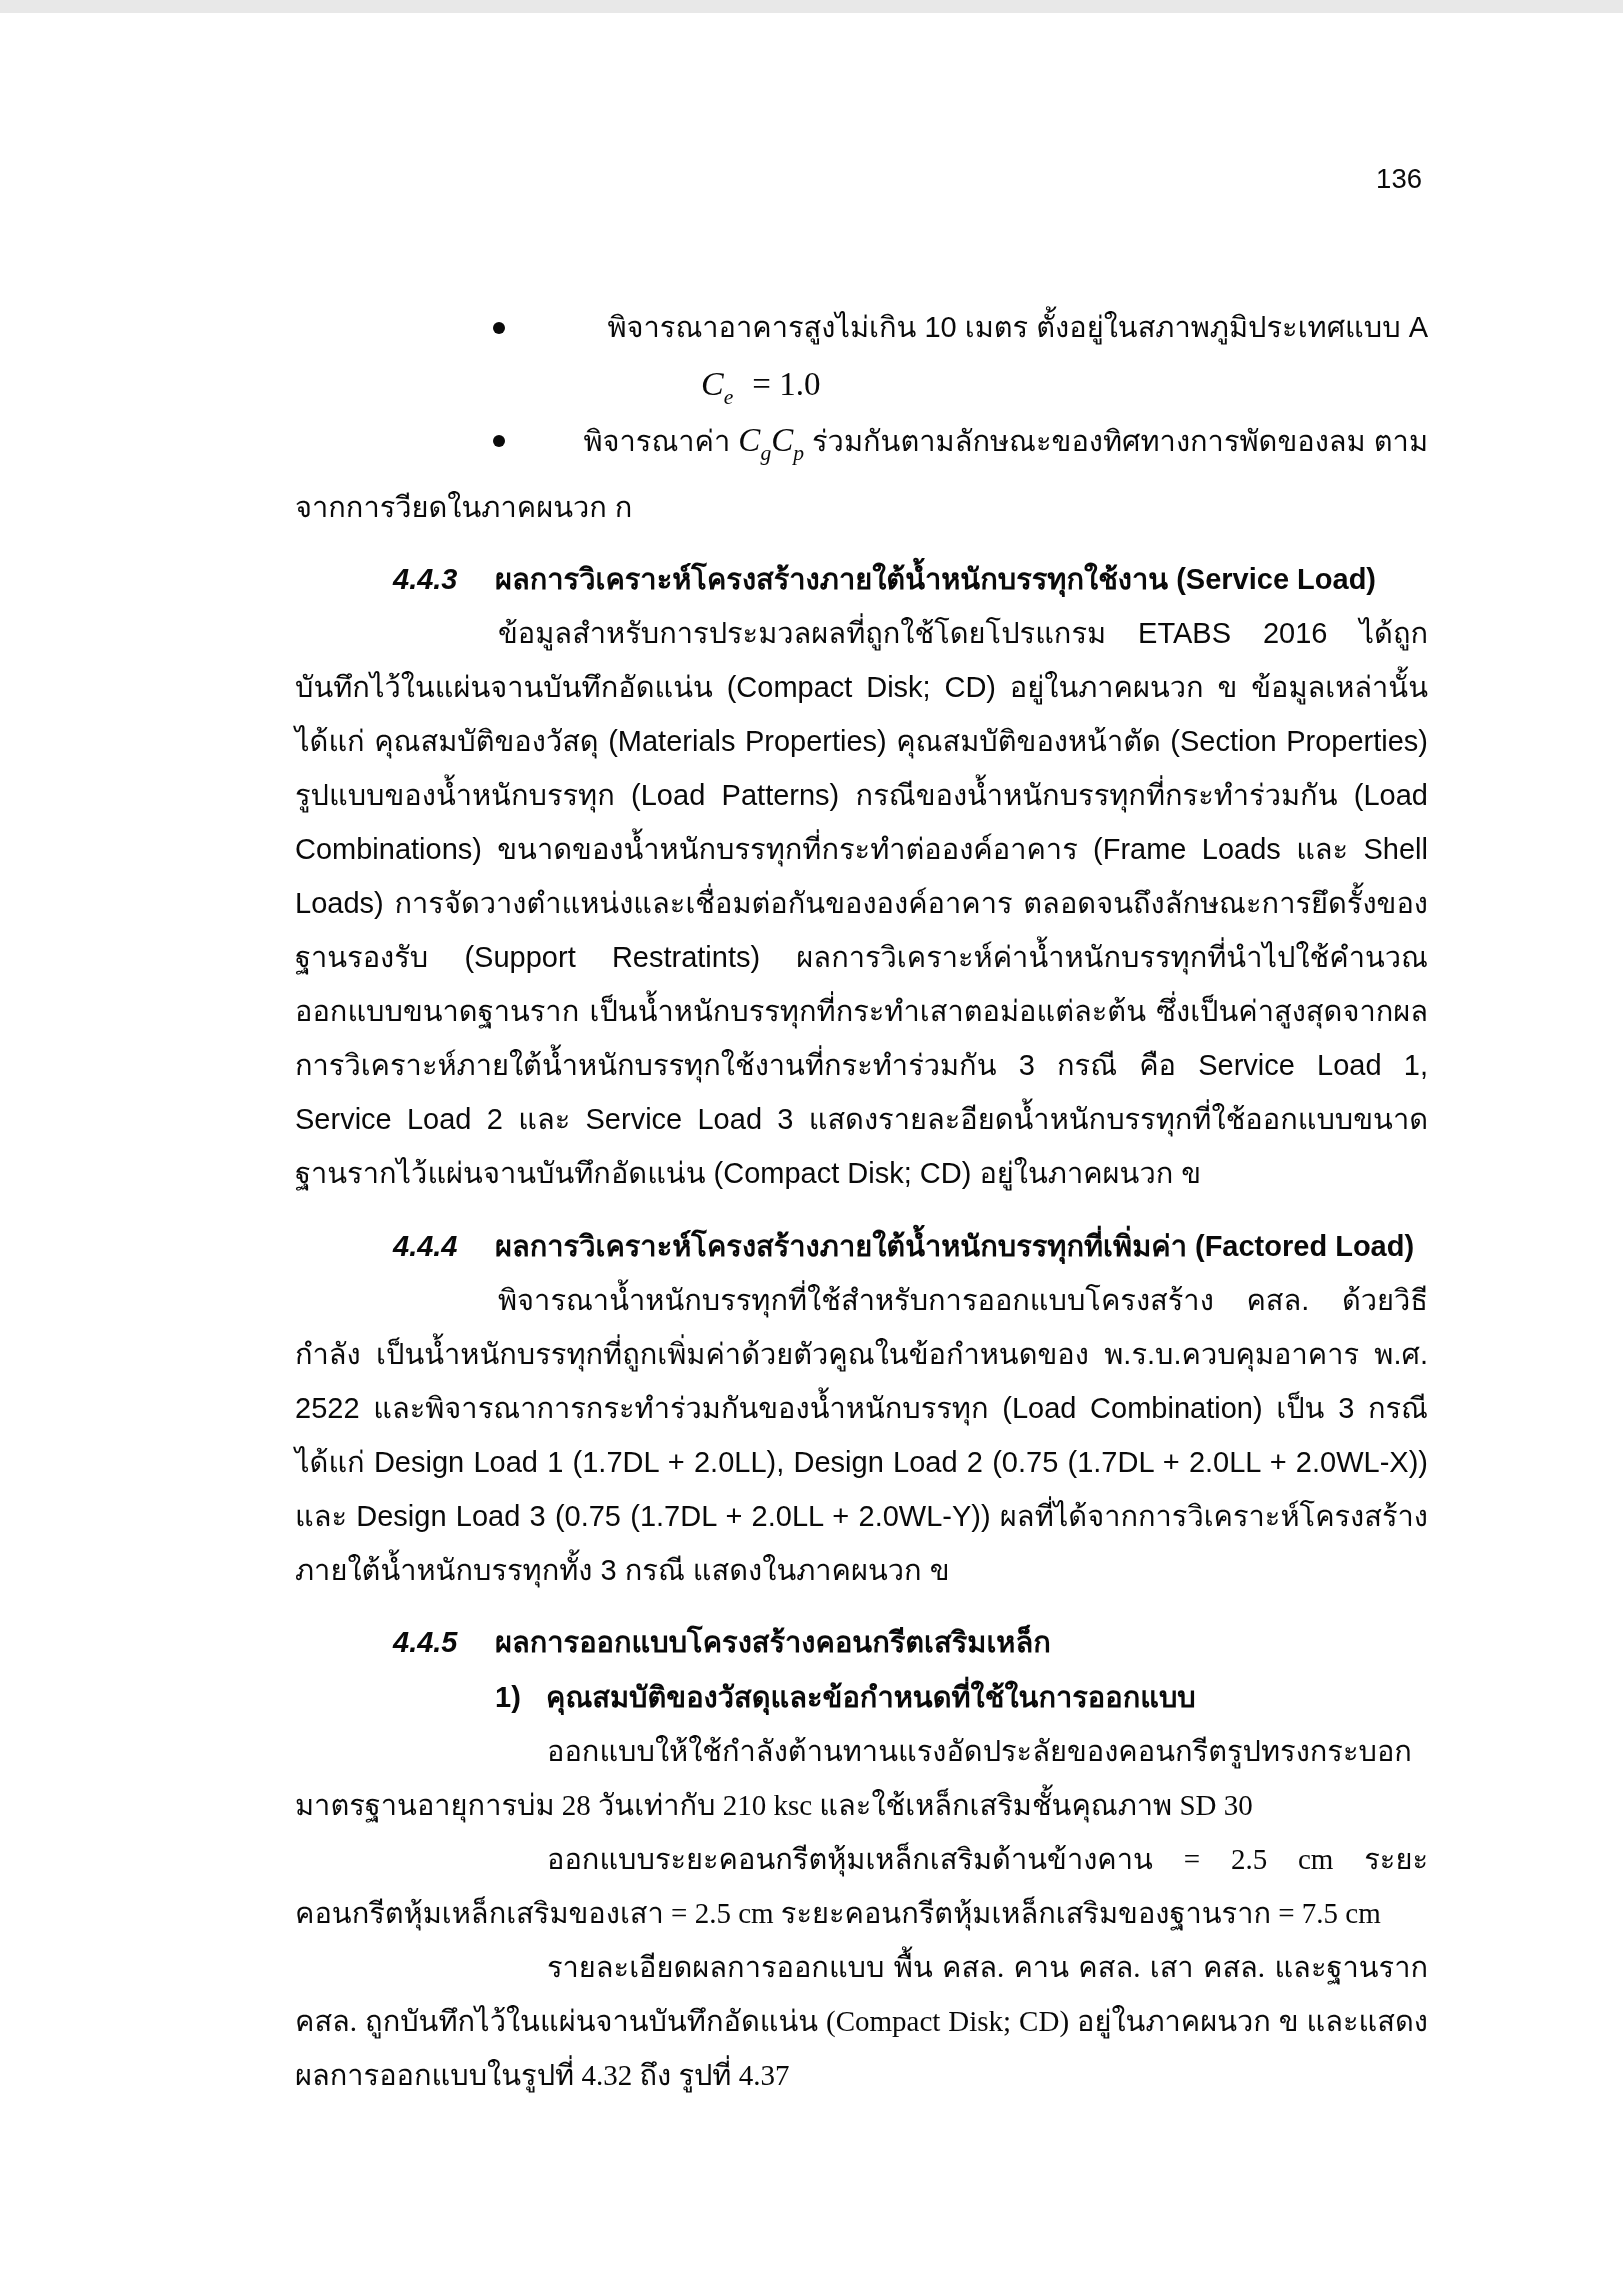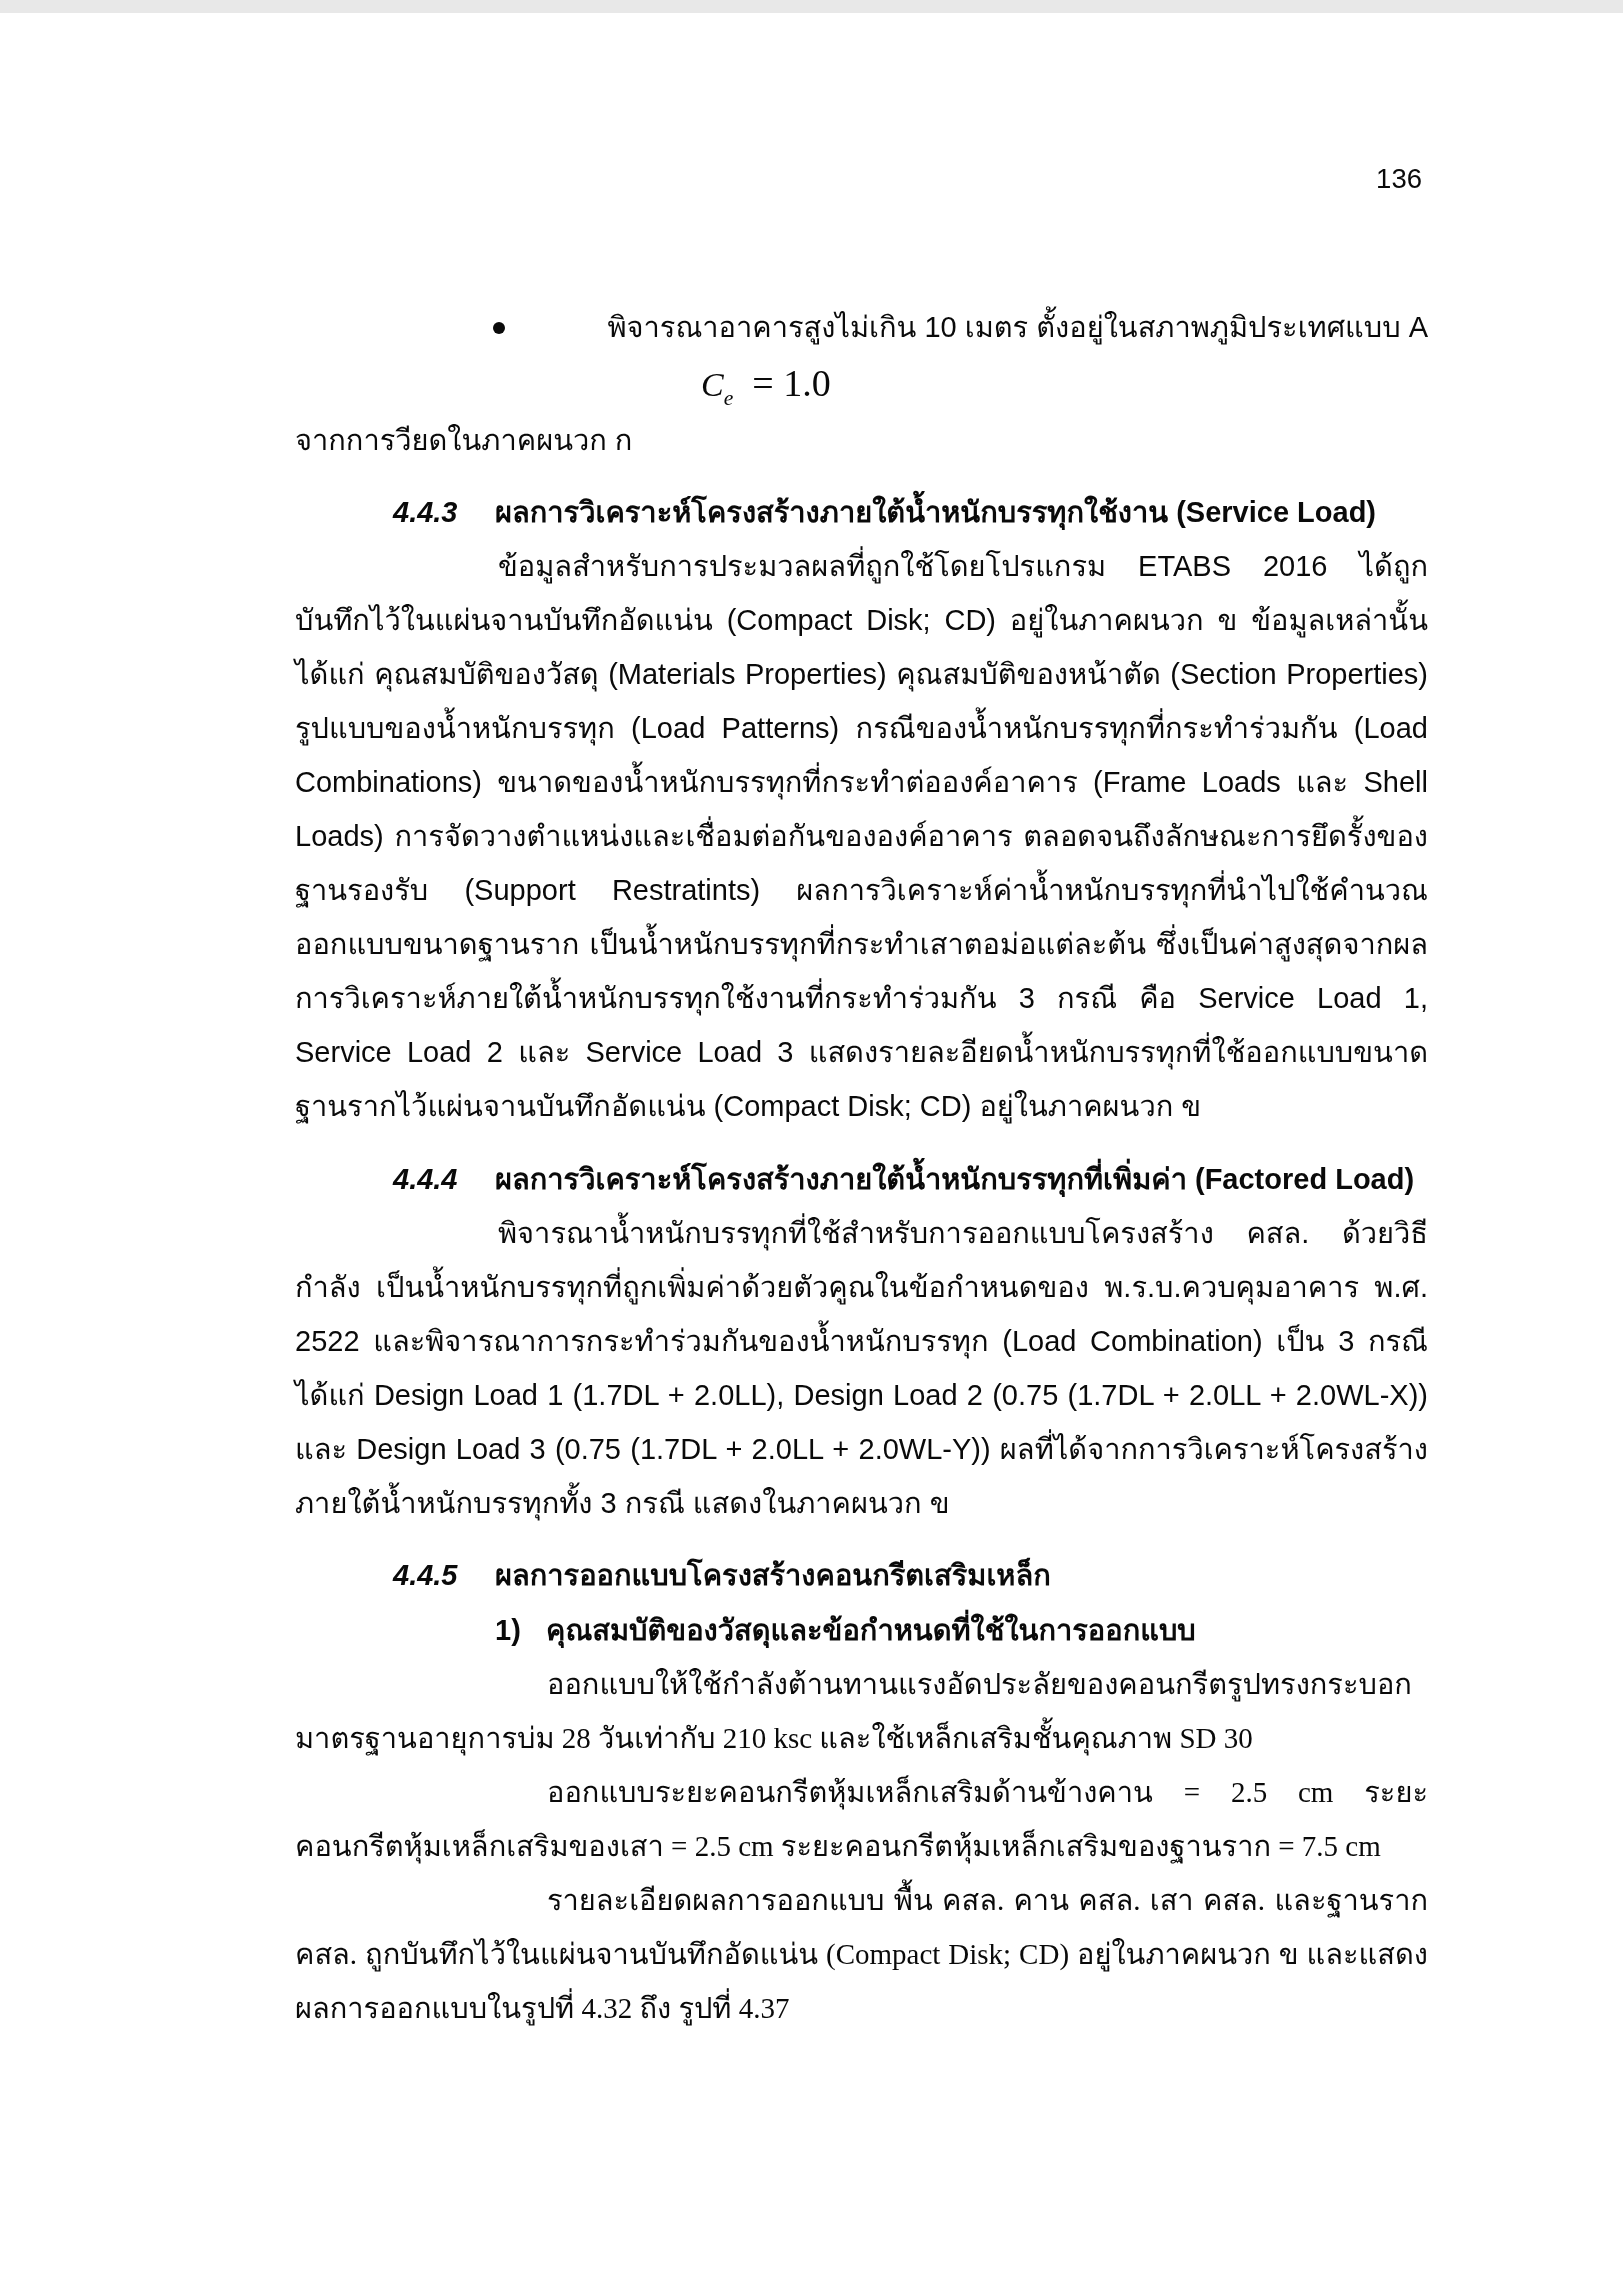--- a/index.html
+++ b/index.html
@@ -54,21 +54,21 @@
     font-size:34px;
   }
   .math-sub{
     font-family:"Liberation Serif",serif;
     font-style:italic;
     font-size:21.6px;
     vertical-align:-9.2px;
   }
   .math-eq{
     font-family:"Liberation Serif",serif;
-    font-size:38px;
+    font-size:33px;
     margin-left:11.8px;
   }
   .math-inline .math-var{font-size:33px;}
   .cont-line{margin:0;}
   .sec-heading{
     margin-top:18.3px;
     padding-left:98px;
     font-weight:bold;
   }
   .sec-num{
@@ -111,20 +111,24 @@
     <div class="bullet-line">
       <span class="bullet-dot"></span>
       <span>พิจารณาอาคารสูงไม่เกิน 10 เมตร ตั้งอยู่ในสภาพภูมิประเทศแบบ A</span>
     </div>
 
     <div class="formula-line">
       <span class="math-var">C</span><span class="math-sub">e</span>
       <span class="math-eq">= 1.0</span>
     </div>
 
+    <div class="bullet-line">
+      <span class="bullet-dot"></span>
+      <span>พิจารณาค่า </span><span class="math-inline"><span class="math-var">C</span><span class="math-sub">g</span><span class="math-var">C</span><span class="math-sub">p</span></span><span> ร่วมกันตามลักษณะของทิศทางการพัดของลม ตาม</span>
+    </div>
     <div class="cont-line">จากการวียดในภาคผนวก ก</div>
 
     <div class="sec-heading">
       <span class="sec-num">4.4.3</span><span>ผลการวิเคราะห์โครงสร้างภายใต้น้ำหนักบรรทุกใช้งาน (Service Load)</span>
     </div>
     <p class="para">ข้อมูลสำหรับการประมวลผลที่ถูกใช้โดยโปรแกรม ETABS 2016 ได้ถูกบันทึกไว้ในแผ่นจานบันทึกอัดแน่น (Compact Disk; CD) อยู่ในภาคผนวก ข ข้อมูลเหล่านั้นได้แก่ คุณสมบัติของวัสดุ (Materials Properties) คุณสมบัติของหน้าตัด (Section Properties) รูปแบบของน้ำหนักบรรทุก (Load Patterns) กรณีของน้ำหนักบรรทุกที่กระทำร่วมกัน (Load Combinations) ขนาดของน้ำหนักบรรทุกที่กระทำต่อองค์อาคาร (Frame Loads และ Shell Loads) การจัดวางตำแหน่งและเชื่อมต่อกันขององค์อาคาร ตลอดจนถึงลักษณะการยึดรั้งของฐานรองรับ (Support Restratints) ผลการวิเคราะห์ค่าน้ำหนักบรรทุกที่นำไปใช้คำนวณออกแบบขนาดฐานราก เป็นน้ำหนักบรรทุกที่กระทำเสาตอม่อแต่ละต้น ซึ่งเป็นค่าสูงสุดจากผลการวิเคราะห์ภายใต้น้ำหนักบรรทุกใช้งานที่กระทำร่วมกัน 3 กรณี คือ Service Load 1, Service Load 2 และ Service Load 3 แสดงรายละอียดน้ำหนักบรรทุกที่ใช้ออกแบบขนาดฐานรากไว้แผ่นจานบันทึกอัดแน่น (Compact Disk; CD) อยู่ในภาคผนวก ข</p>
 
     <div class="sec-heading">
       <span class="sec-num">4.4.4</span><span>ผลการวิเคราะห์โครงสร้างภายใต้น้ำหนักบรรทุกที่เพิ่มค่า (Factored Load)</span>
     </div>

